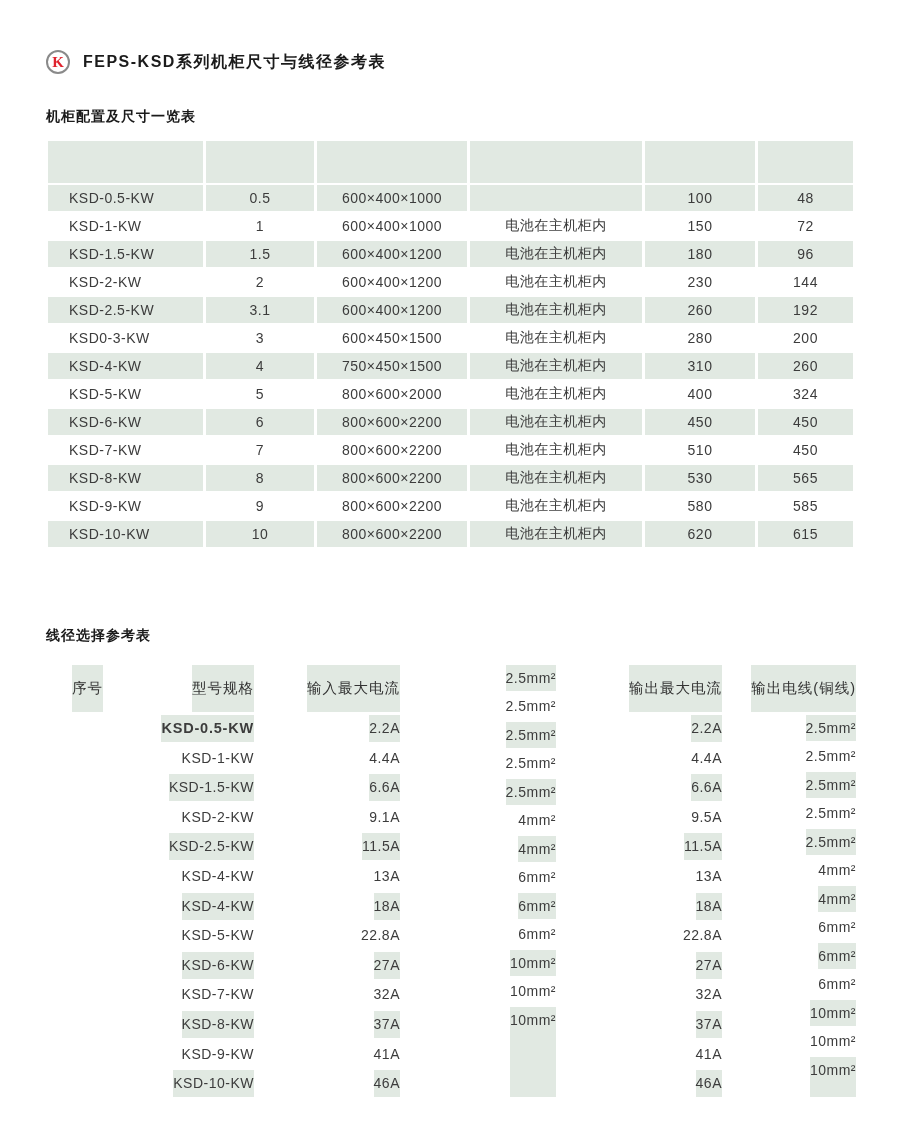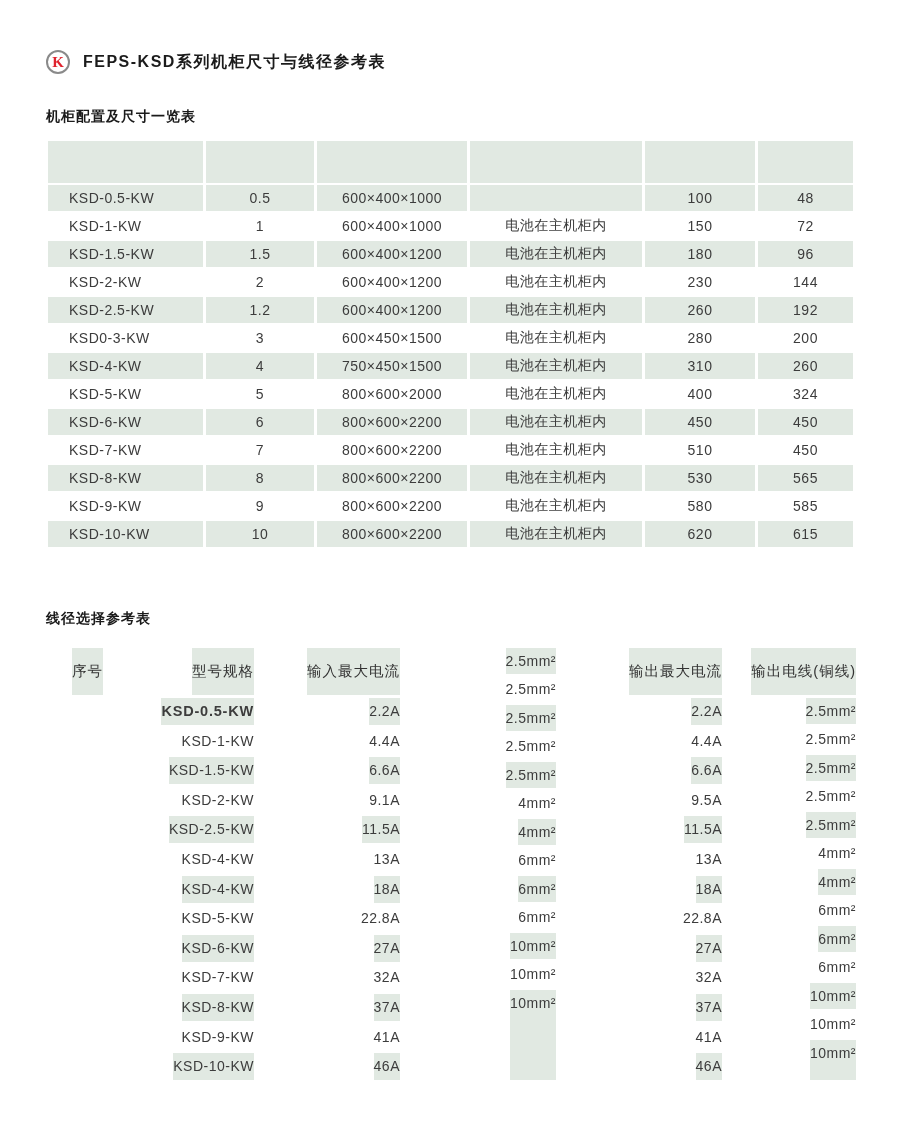--- a/index.html
+++ b/index.html
@@ -34,21 +34,21 @@
   }
   h1{
     font-size:16px;font-weight:bold;color:var(--title-dark);
     letter-spacing:1.5px;
   }
   h2{
     font-size:14px;font-weight:bold;color:var(--title-dark);
     letter-spacing:1px;
     margin:34px 0 13px 46px;
   }
-  h2.second{margin-top:61px;margin-bottom:20px;}
+  h2.second{margin-top:78px;margin-bottom:20px;}
 
   
   table.t1{
     margin-left:45px;
     width:811px;
     border-collapse:separate;
     border-spacing:3px 2px;
     table-layout:fixed;
   }
   table.t1 th{
@@ -156,21 +156,21 @@
         <tr class="white">
           <td class="c-model">KSD-2-KW</td>
           <td>2</td>
           <td>600×400×1200</td>
           <td>电池在主机柜内</td>
           <td>230</td>
           <td>144</td>
         </tr>
         <tr class="green">
           <td class="c-model">KSD-2.5-KW</td>
-          <td>1.2</td>
+          <td>3.1</td>
           <td>600×400×1200</td>
           <td>电池在主机柜内</td>
           <td>260</td>
           <td>192</td>
         </tr>
         <tr class="white">
           <td class="c-model">KSD0-3-KW</td>
           <td>3</td>
           <td>600×450×1500</td>
           <td>电池在主机柜内</td>

